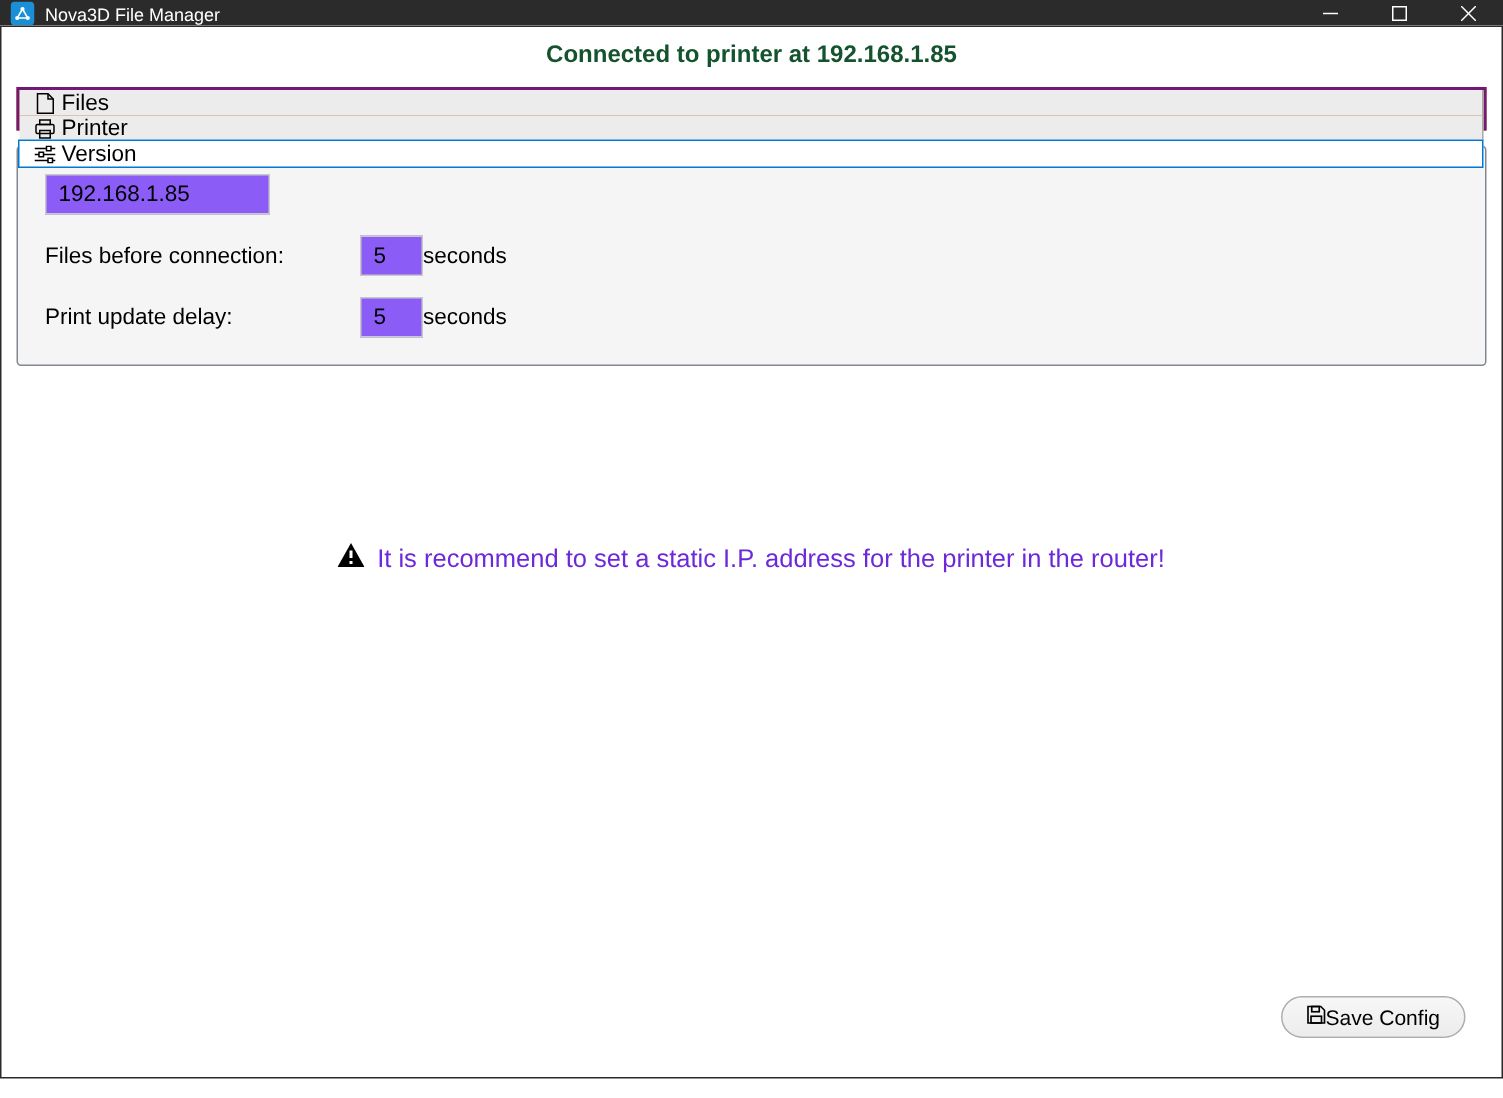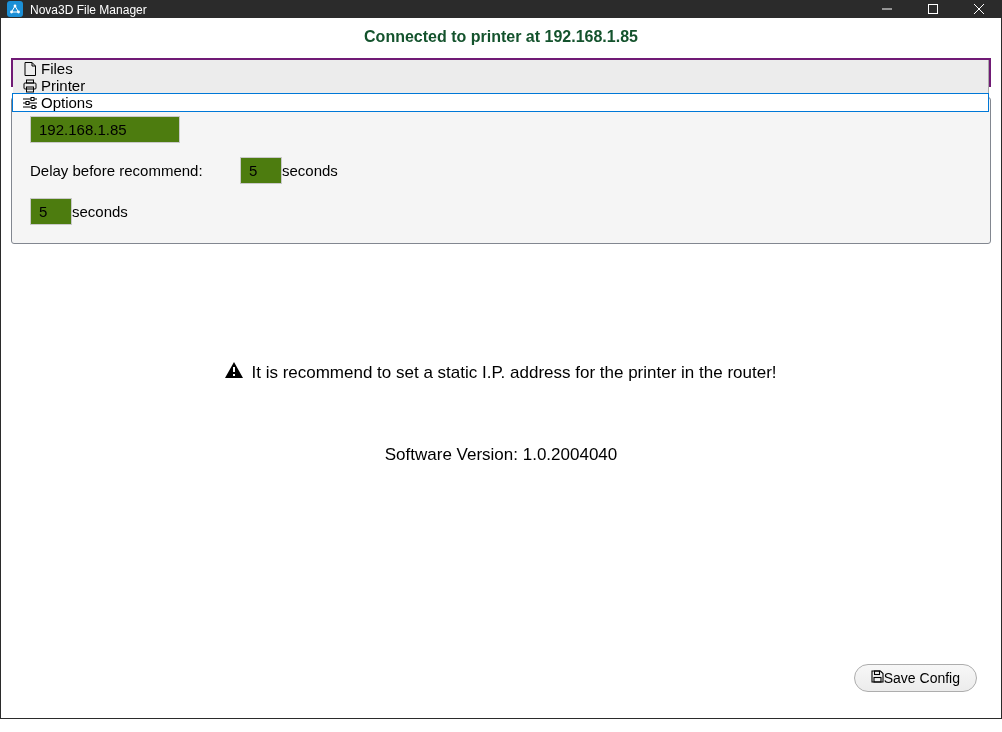--- a/index.html
+++ b/index.html
@@ -103,38 +103,38 @@
       font-size: 15px;
       color: #000;
     }
     .form-row:last-child { margin-bottom: 0; }
     .form-label {
       width: 210px;
       flex: 0 0 210px;
     }
     .text-input {
       border: 1px solid #c9c9c9;
-      background: #4d7c0f;
+      background: #8b5cf6;
       font-size: 15px;
       padding: 3px 8px;
       height: 27px;
       font-family: inherit;
       color: #000;
     }
     .ip-input { width: 150px; }
     .num-input { width: 42px; }
     .suffix { }
 
     .info-area {
       text-align: center;
       margin-top: 118px;
     }
     .warning-line {
       font-size: 17px;
-      color: #000000;
+      color: #6d28d9;
       display: inline-flex;
       align-items: center;
       gap: 8px;
     }
     .version-line {
       margin-top: 62px;
       font-size: 17px;
       color: #000;
     }
 
@@ -223,52 +223,52 @@
       <span class="tab-icon">
         <svg width="14" height="12" viewBox="0 0 14 12">
           <line x1="0" y1="2" x2="14" y2="2" stroke="#000" stroke-width="1"></line>
           <rect x="8" y="0.5" width="3" height="3" fill="#fff" stroke="#000" stroke-width="1"></rect>
           <line x1="0" y1="6" x2="14" y2="6" stroke="#000" stroke-width="1"></line>
           <rect x="3" y="4.5" width="3" height="3" fill="#fff" stroke="#000" stroke-width="1"></rect>
           <line x1="0" y1="10" x2="14" y2="10" stroke="#000" stroke-width="1"></line>
           <rect x="9" y="8.5" width="3" height="3" fill="#fff" stroke="#000" stroke-width="1"></rect>
         </svg>
       </span>
-      <span>Options</span>
+      <span>Version</span>
     </div>
   </div>
 
   <div class="tab-content">
     <div class="options-box">
       <div class="form-row">
         <input class="text-input ip-input" type="text" value="192.168.1.85" style="">
       </div>
       <div class="form-row">
-        <span class="form-label">Delay before recommend:</span>
+        <span class="form-label">Files before connection:</span>
         <input class="text-input num-input" type="text" value="5" style="">
         <span class="suffix">seconds</span>
       </div>
       <div class="form-row">
+        <span class="form-label">Print update delay:</span>
         <input class="text-input num-input" type="text" value="5" style="">
         <span class="suffix">seconds</span>
       </div>
     </div>
 
     <div class="info-area">
       <div class="warning-line">
         <span>
           <svg width="18" height="16" viewBox="0 0 18 16">
               <path d="M9 0 L18 16 H0 Z" fill="#000"></path>
               <rect x="8" y="5" width="2" height="5" fill="#fff"></rect>
               <rect x="8" y="12" width="2" height="2" fill="#fff"></rect>
             </svg>
         </span>
         <span>It is recommend to set a static I.P. address for the printer in the router!</span>
       </div>
-      <div class="version-line">Software Version: 1.0.2004040</div>
     </div>
   </div>
 
   <div class="footer">
     <button class="save-btn">
       <span>
         <svg width="13" height="13" viewBox="0 0 13 13">
             <path d="M1 1 H9.5 L12 3.5 V12 H1 Z" fill="none" stroke="#000" stroke-width="1.1"></path>
             <rect x="3.5" y="1" width="5" height="3.5" fill="none" stroke="#000" stroke-width="1.1"></rect>
             <rect x="3" y="7.5" width="7" height="4.5" fill="none" stroke="#000" stroke-width="1.1"></rect>

